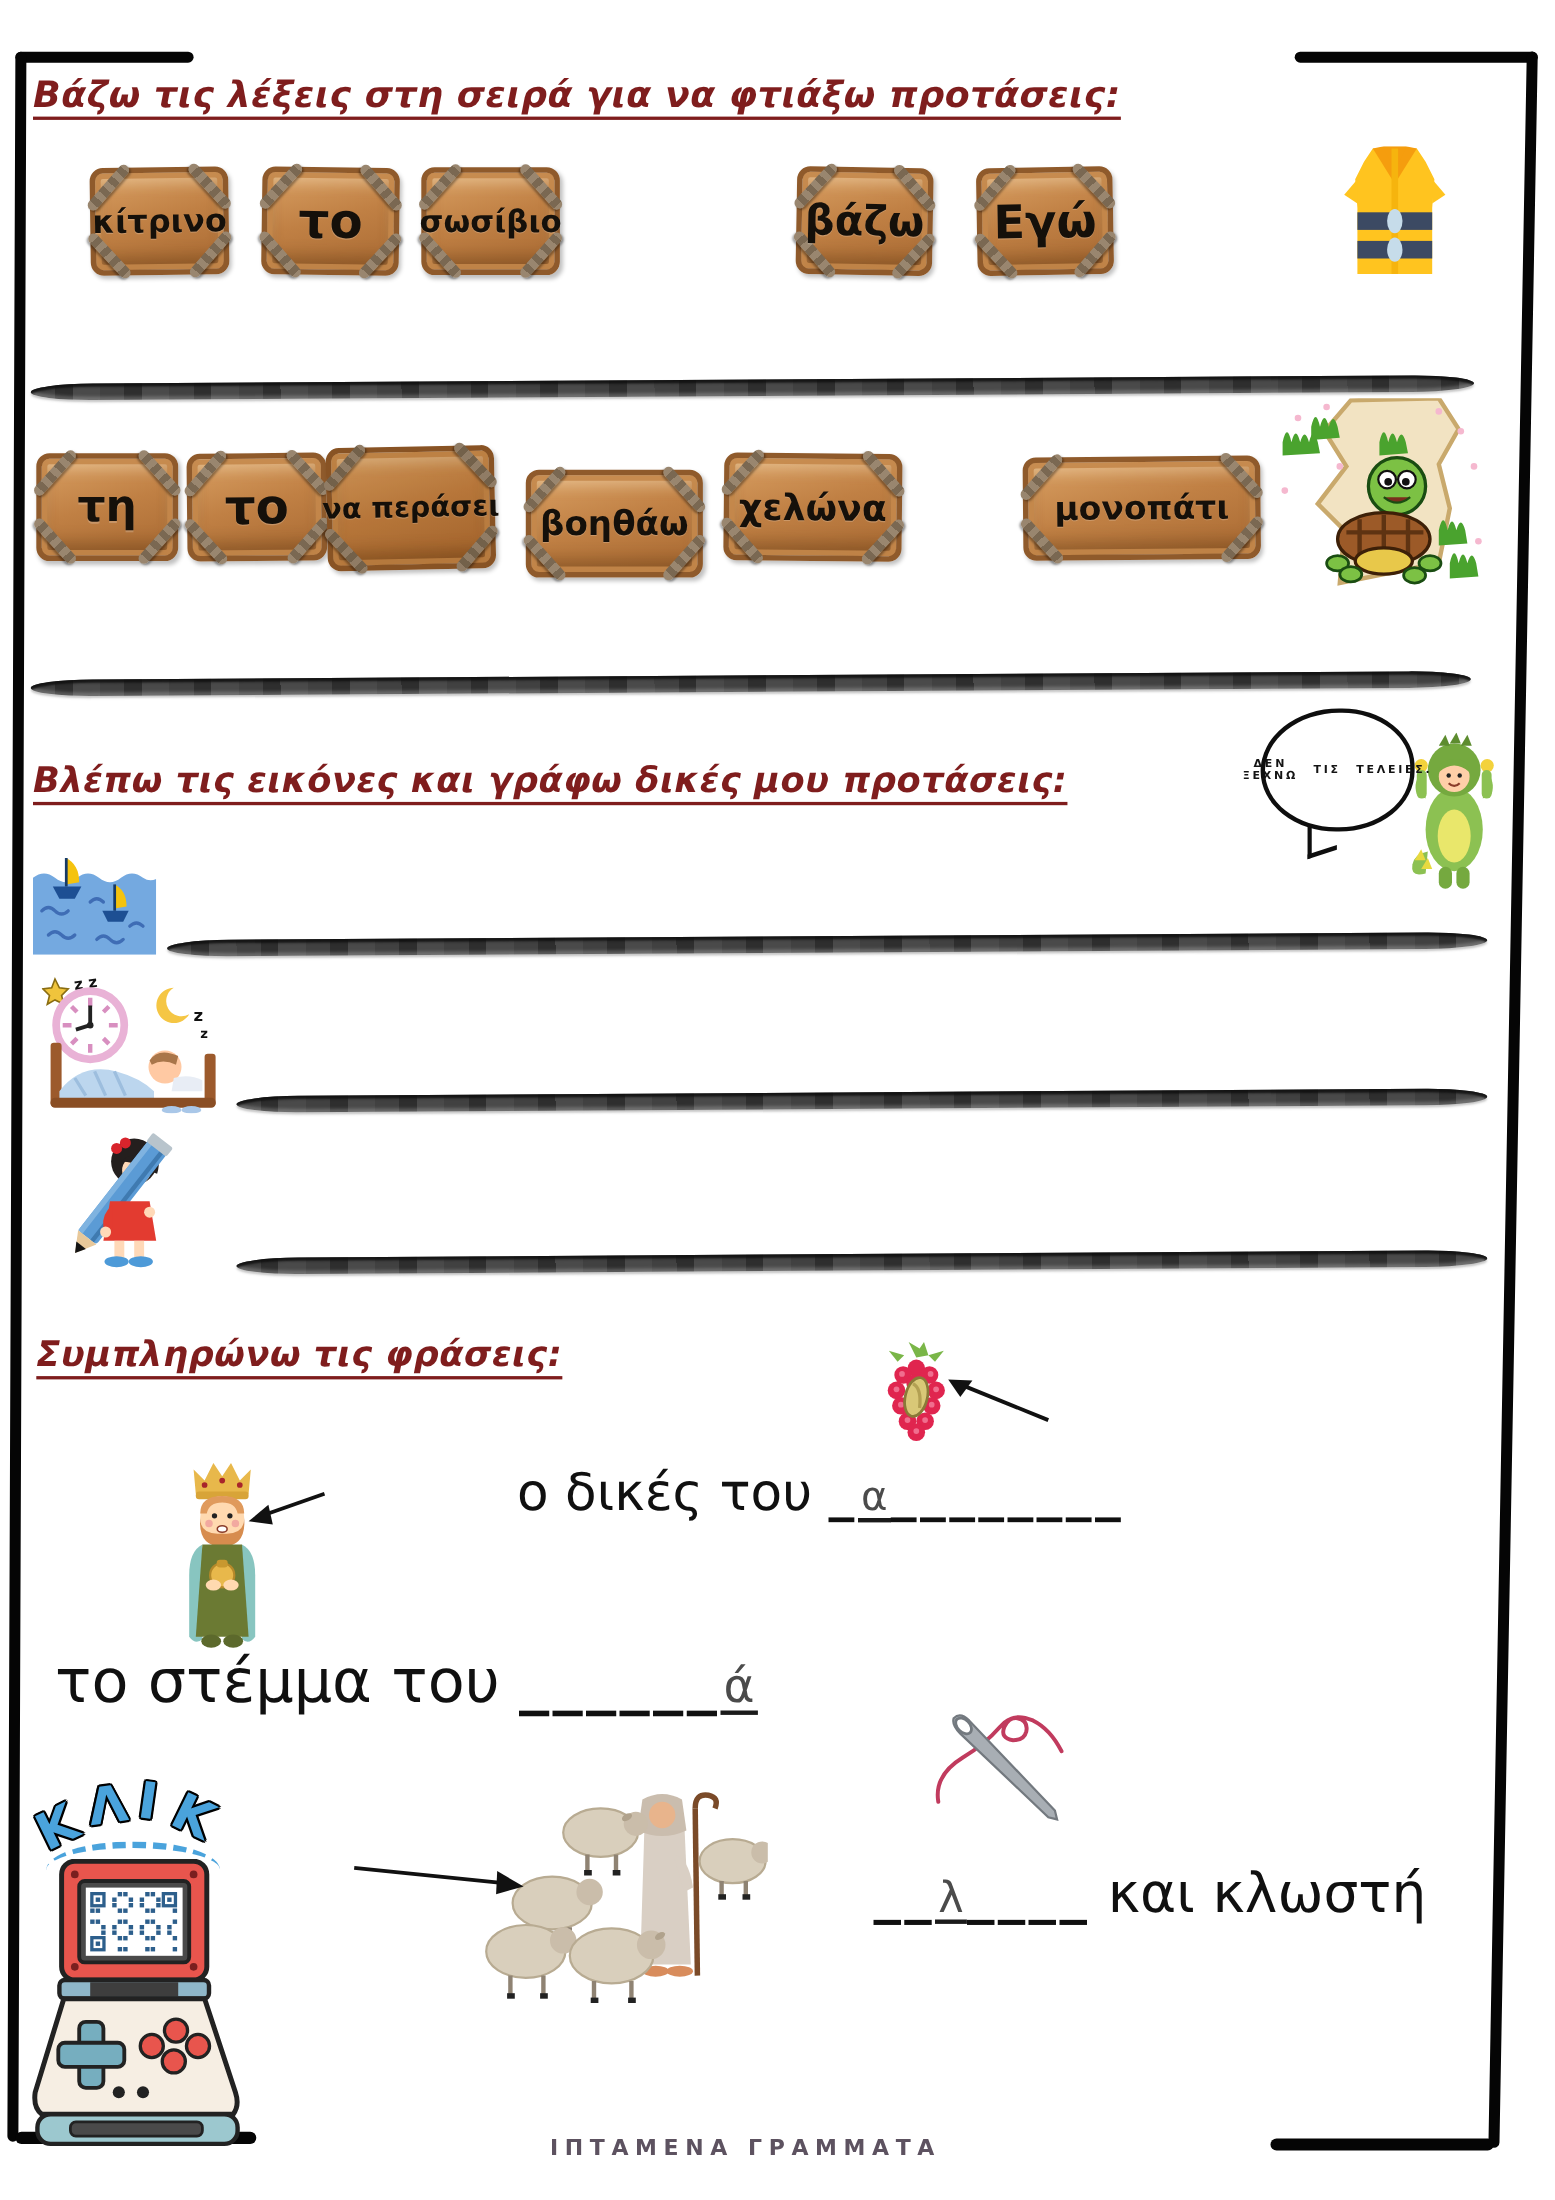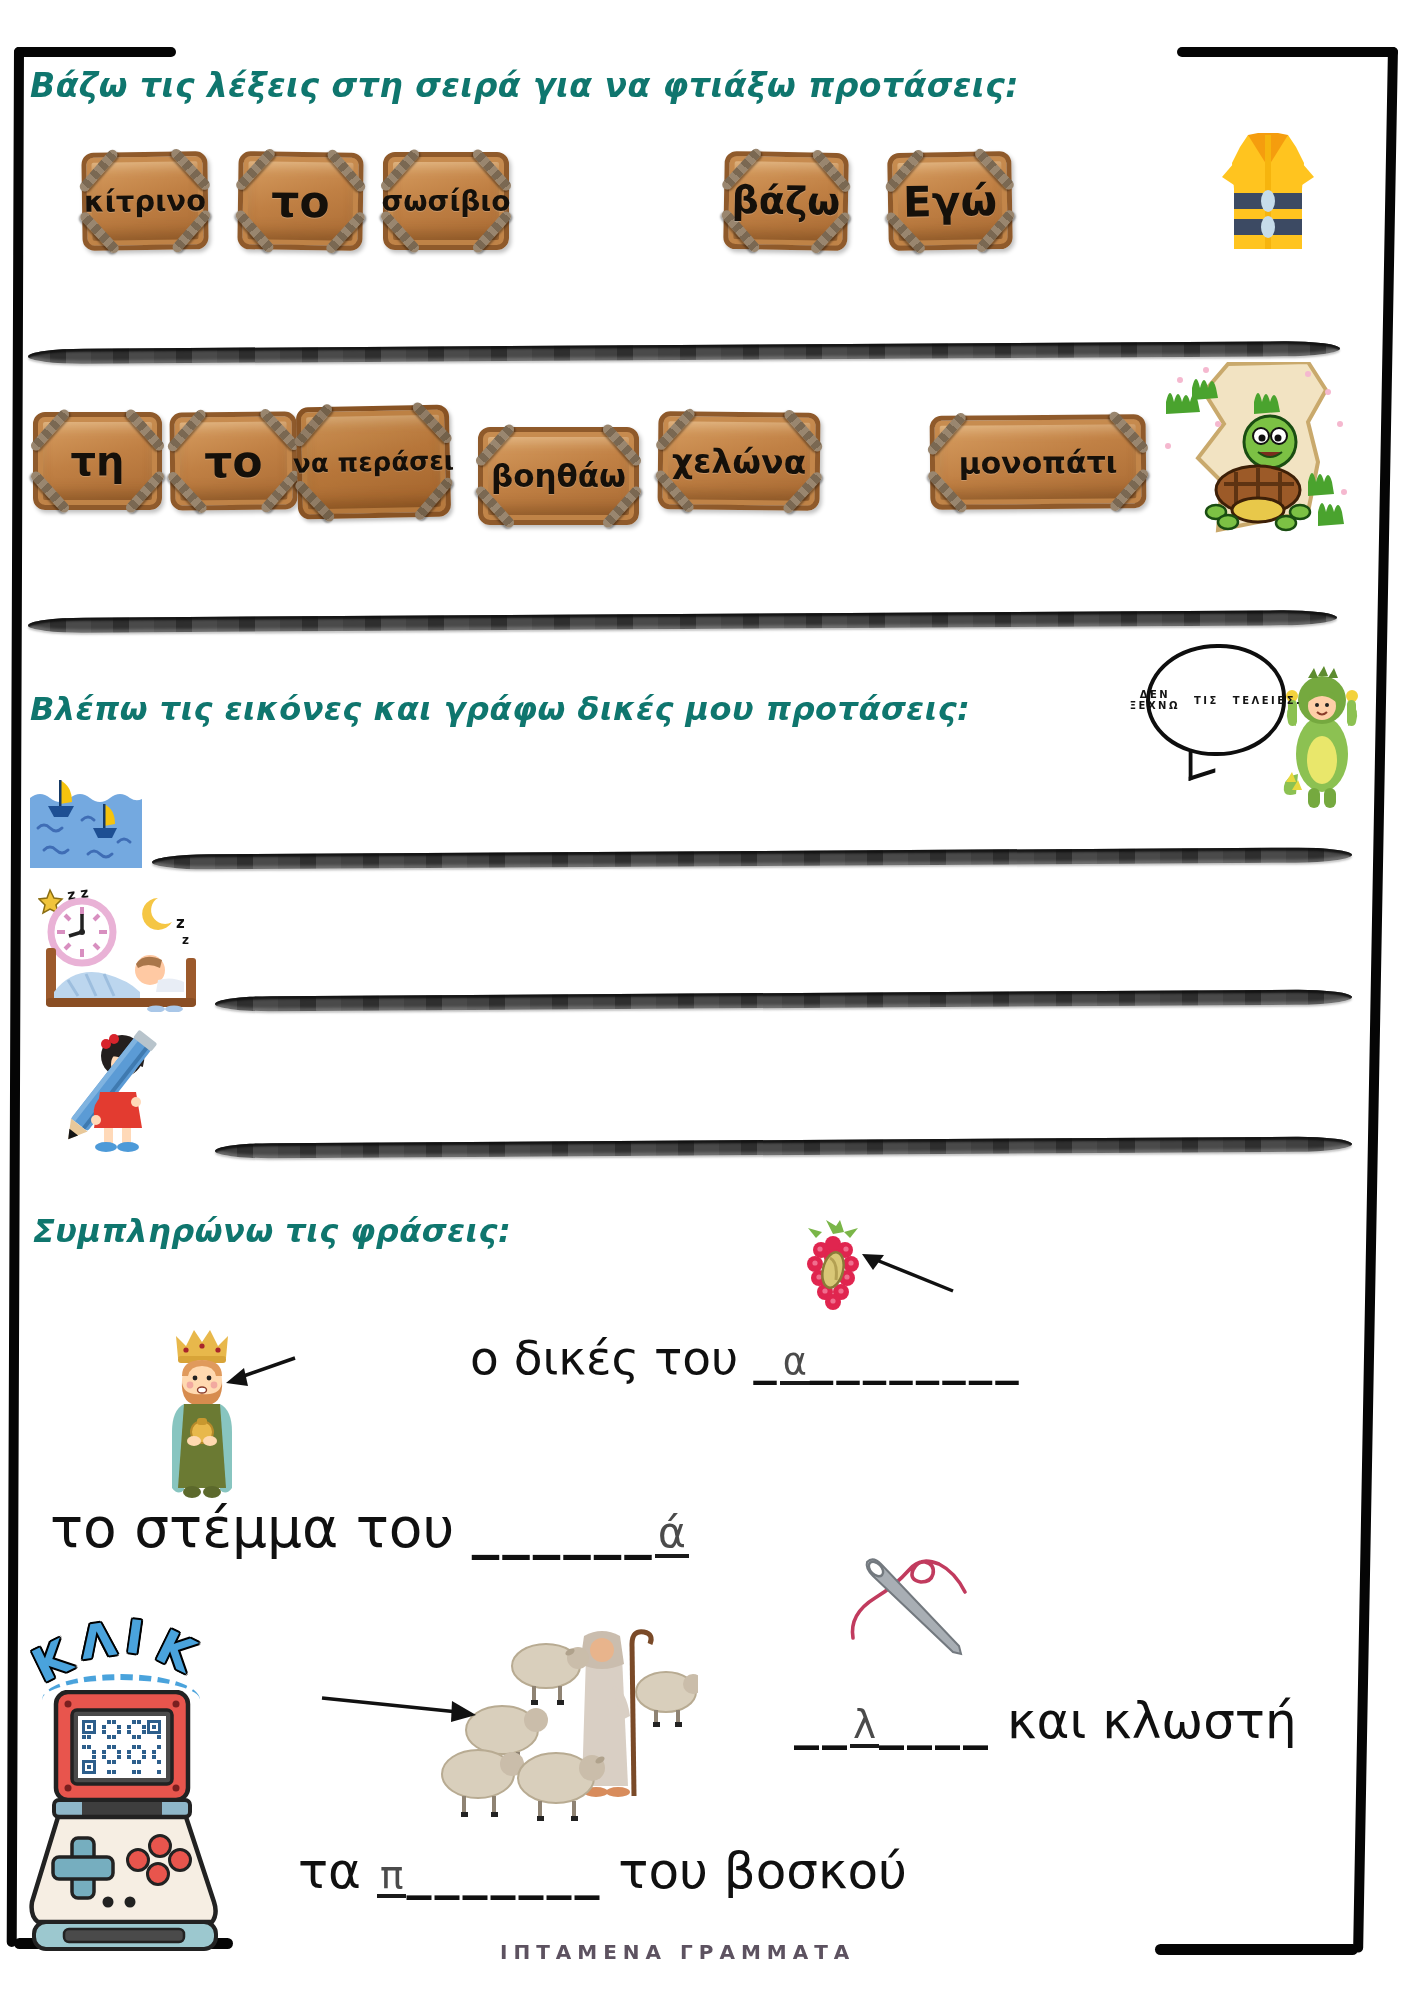--- a/index.html
+++ b/index.html
@@ -8,22 +8,22 @@
   
   .bar{position:absolute;background:#050505;border-radius:6px;}
   .tl-h{left:14px;top:47px;width:162px;height:10px;}
   .left-v{left:14px;top:47px;width:10px;height:1900px;transform:rotate(.22deg);transform-origin:top left;}
   .bl-h{left:14px;top:1938px;width:219px;height:11px;}
   .tr-h{left:1177px;top:47px;width:221px;height:10px;}
   .right-v{left:1388px;top:47px;width:10px;height:1906px;transform:rotate(1.05deg);transform-origin:top right;}
   .br-h{left:1155px;top:1944px;width:203px;height:11px;}
   
   .htitle{position:absolute;font-style:italic;font-weight:600;letter-spacing:.5px;
-          text-decoration-thickness:3px;text-underline-offset:9px;
-          white-space:nowrap;color:#0f766e;}
+          text-decoration:underline;text-decoration-thickness:3px;text-underline-offset:9px;
+          white-space:nowrap;color:#7f1d1d;}
   .t1{left:30px;top:66px;font-size:33px;}
   .t2{left:30px;top:690px;font-size:32px;}
   .t3{left:33px;top:1212px;font-size:32px;}
   
   .tilerow{position:absolute;left:0;top:0;width:100%;}
   #row1{top:152px;height:95px;}
   #row2{top:412px;height:110px;}
   .plank{position:absolute;height:88px;display:flex;align-items:center;justify-content:center;
          background:linear-gradient(165deg,#d9a063 0%,#c08044 48%,#a96a33 100%);
          border:5px solid #8f5a2b;border-radius:12px;
@@ -609,18 +609,15 @@
   <svg class="art" style="left:845px;top:1538px;" width="135" height="135" viewBox="0 0 135 135">
     <path d="M8 100 q-4 -24 22 -40 q20 -12 34 -28 q8 -9 16 -8 q10 2 8 12 q-2 8 -12 8 q-12 -2 -8 -12 q6 -14 26 -6 q16 8 26 28" stroke="#c13b5e" stroke-width="3.6" fill="none" stroke-linecap="round"></path>
     <path d="M22 24 Q28 18 36 26 L114 108 L116 116 L108 114 L28 38 Q20 30 22 24 Z" fill="#a8aeb4" stroke="#73797f" stroke-width="2"></path>
     <ellipse cx="31" cy="31" rx="5.5" ry="8.5" transform="rotate(-45 31 31)" fill="#fff" stroke="#73797f" stroke-width="2.5"></ellipse>
   </svg>
 
   <div class="phrase p3">
     <span class="dash">__</span><span class="hint">λ</span><span class="dash">____</span><span> και κλωστή</span>
   </div>
 
-  <div class="phrase p4">
-    <span>τα </span><span class="hint">π</span><span class="dash">_______</span><span> του βοσκού</span>
-  </div>
 
   <div class="footer">ΙΠΤΑΜΕΝΑ ΓΡΑΜΜΑΤΑ</div>
 </div>
 
 </body></html>

